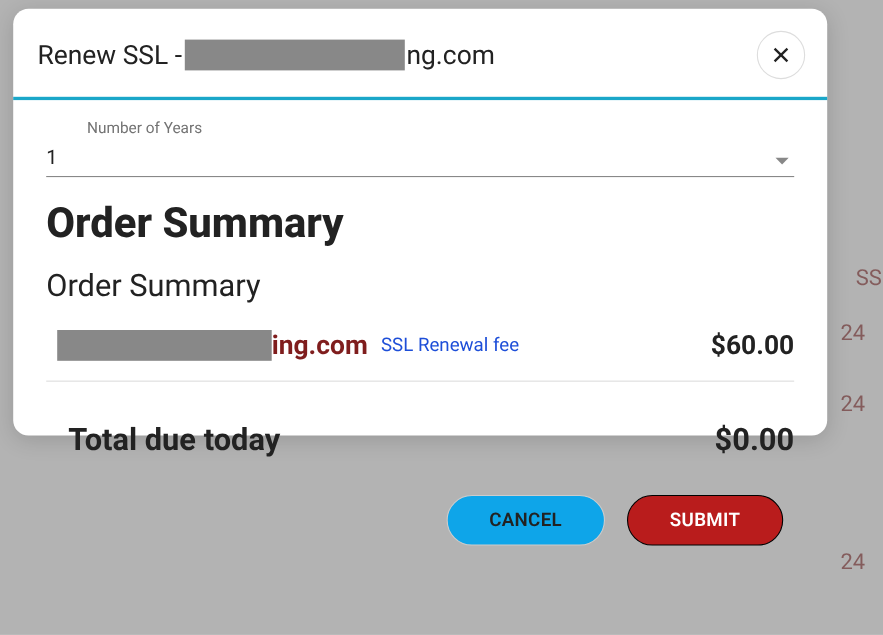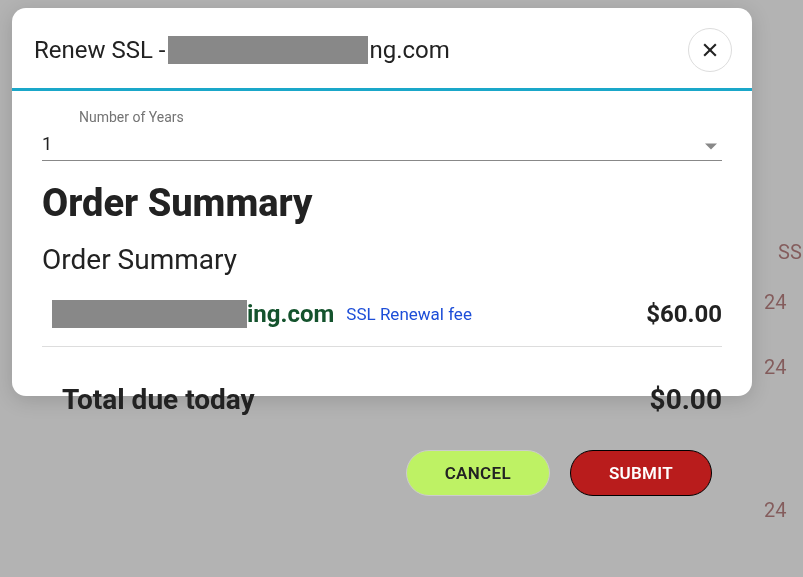--- a/index.html
+++ b/index.html
@@ -130,21 +130,21 @@
     .domain-redact {
       display: inline-block;
       width: 195px;
       height: 28px;
       background: #888;
       vertical-align: middle;
     }
     .domain-suffix {
       font-size: 24px;
       font-weight: 700;
-      color: #14532d;
+      color: #7f1d1d;
     }
     .line-desc {
       font-size: 17px;
       color: #1d4ed8;
       font-weight: 400;
     }
     .line-amount {
       font-size: 24px;
       font-weight: 700;
       color: #222;
@@ -173,21 +173,21 @@
     }
     .btn {
       padding: 12px 38px;
       border-radius: 28px;
       font-size: 17px;
       font-weight: 600;
       cursor: pointer;
       letter-spacing: 0.3px;
     }
     .btn-cancel {
-      background: #bef264;
+      background: #0ea5e9;
       border: 1px solid #ccc;
       color: #222;
     }
     .btn-submit {
       background: #b91c1c;
       border: 1px solid #000000;
       color: #fff;
     }
   </style>
 </head>

